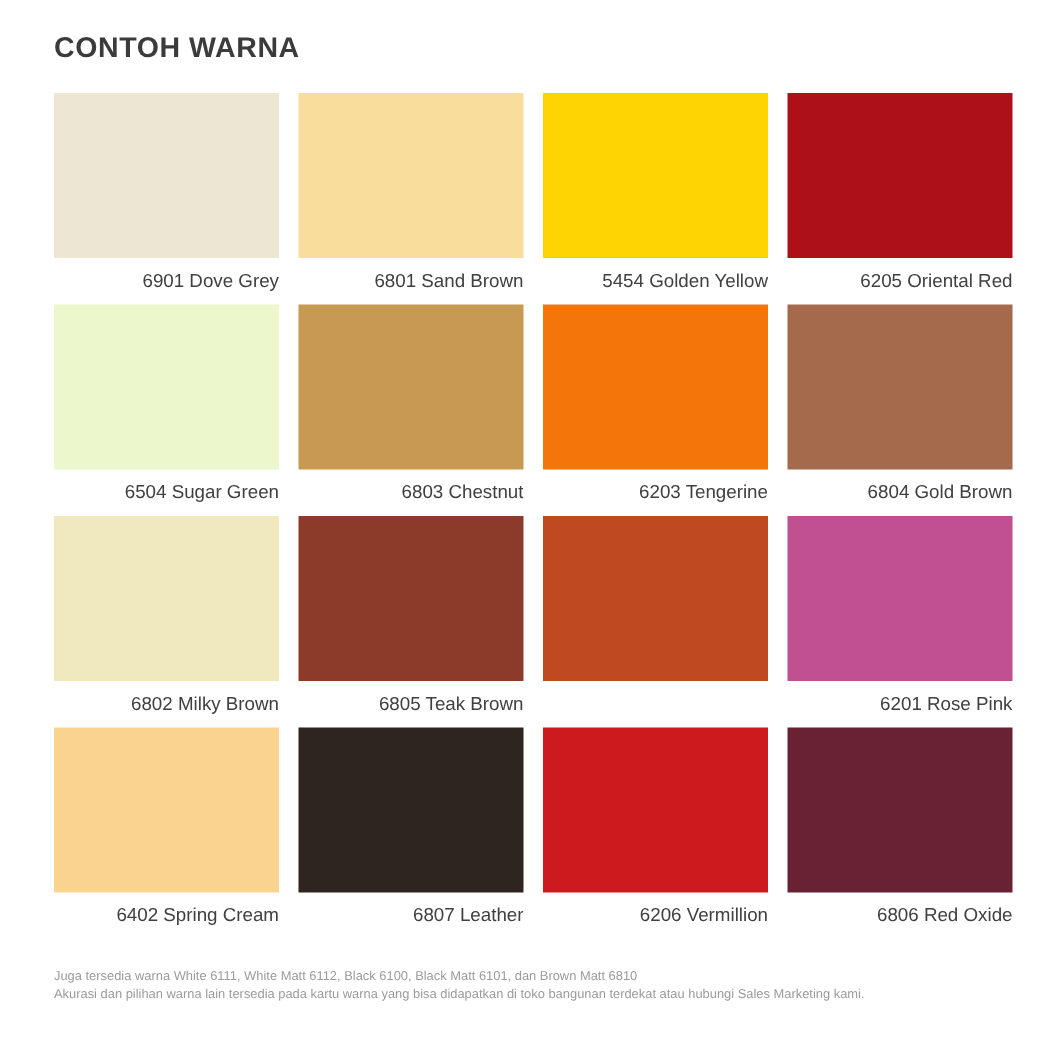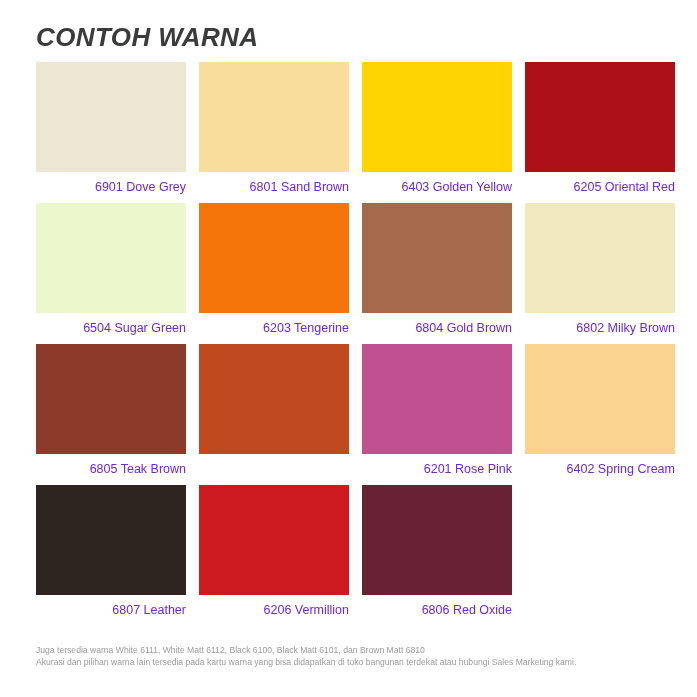--- a/index.html
+++ b/index.html
@@ -16,23 +16,22 @@
   }
   .page {
     position: absolute;
     inset: 0;
     padding: 0;
   }
   .title {
     position: absolute;
     left: 36px;
     top: 22px;
-    font-size: 26px;
+    font-size: 19px;
     font-weight: bold;
-    font-style: italic;
     letter-spacing: 0.4px;
     color: #3b3b3b;
     white-space: nowrap;
   }
   .grid {
     position: absolute;
     left: 36px;
     top: 62px;
     width: 640px;
     display: grid;
@@ -48,21 +47,21 @@
   }
   .swatch {
     width: 150px;
     height: 110px;
     display: block;
   }
   .swatch-label {
     width: 150px;
     text-align: right;
     font-size: 12.5px;
-    color: #6d28d9;
+    color: #404040;
     line-height: 31px;
     height: 31px;
     white-space: nowrap;
     overflow: hidden;
   }
   .footer {
     position: absolute;
     left: 36px;
     top: 645px;
     width: 650px;
@@ -85,29 +84,33 @@
       <div class="cell">
         <div class="swatch" style="background: rgb(236, 230, 210);"></div>
         <div class="swatch-label">6901 Dove Grey</div>
       </div>
       <div class="cell">
         <div class="swatch" style="background: rgb(249, 221, 156);"></div>
         <div class="swatch-label">6801 Sand Brown</div>
       </div>
       <div class="cell">
         <div class="swatch" style="background: rgb(255, 212, 0);"></div>
-        <div class="swatch-label">6403 Golden Yellow</div>
+        <div class="swatch-label">5454 Golden Yellow</div>
       </div>
       <div class="cell">
         <div class="swatch" style="background: rgb(174, 16, 24);"></div>
         <div class="swatch-label">6205 Oriental Red</div>
       </div>
       <div class="cell">
         <div class="swatch" style="background: rgb(236, 247, 203);"></div>
         <div class="swatch-label">6504 Sugar Green</div>
+      </div>
+      <div class="cell">
+        <div class="swatch" style="background: rgb(199, 153, 83);"></div>
+        <div class="swatch-label">6803 Chestnut</div>
       </div>
       <div class="cell">
         <div class="swatch" style="background: rgb(244, 118, 11);"></div>
         <div class="swatch-label">6203 Tengerine</div>
       </div>
       <div class="cell">
         <div class="swatch" style="background: rgb(164, 106, 75);"></div>
         <div class="swatch-label">6804 Gold Brown</div>
       </div>
       <div class="cell">

